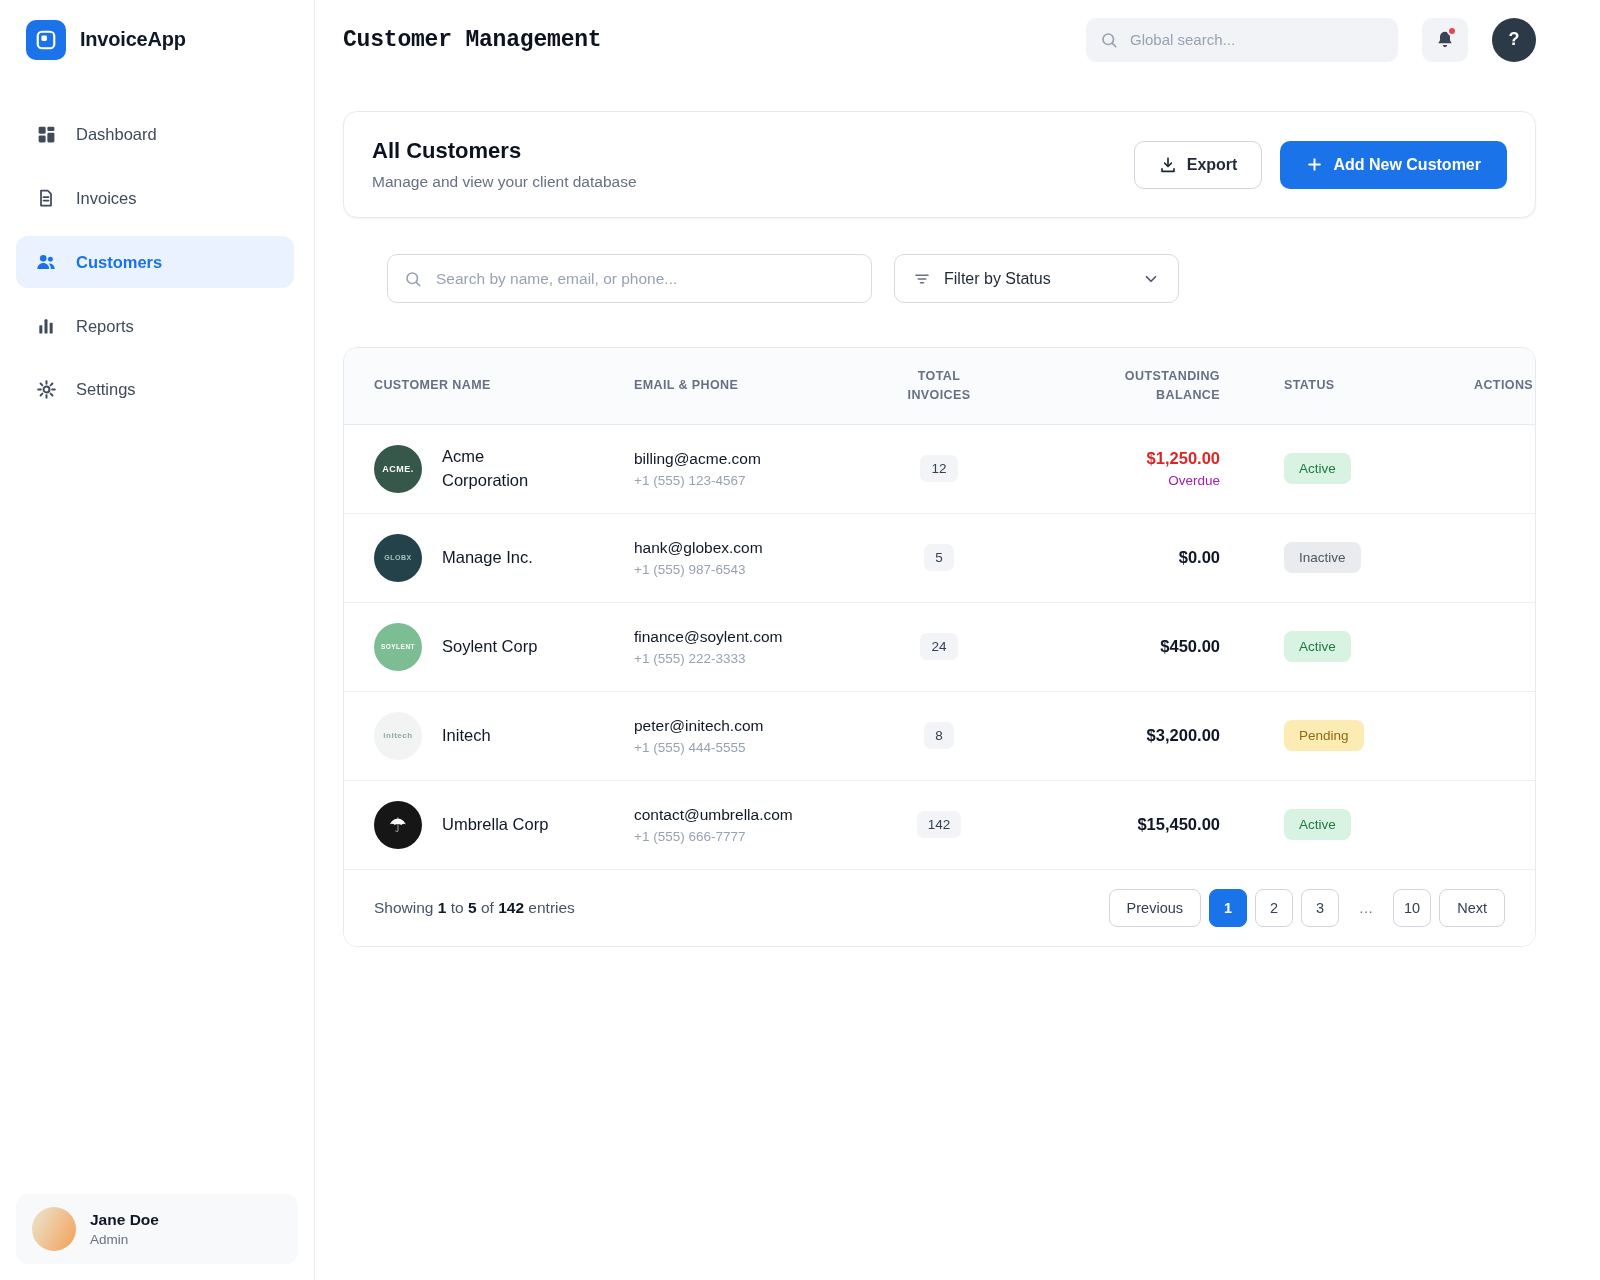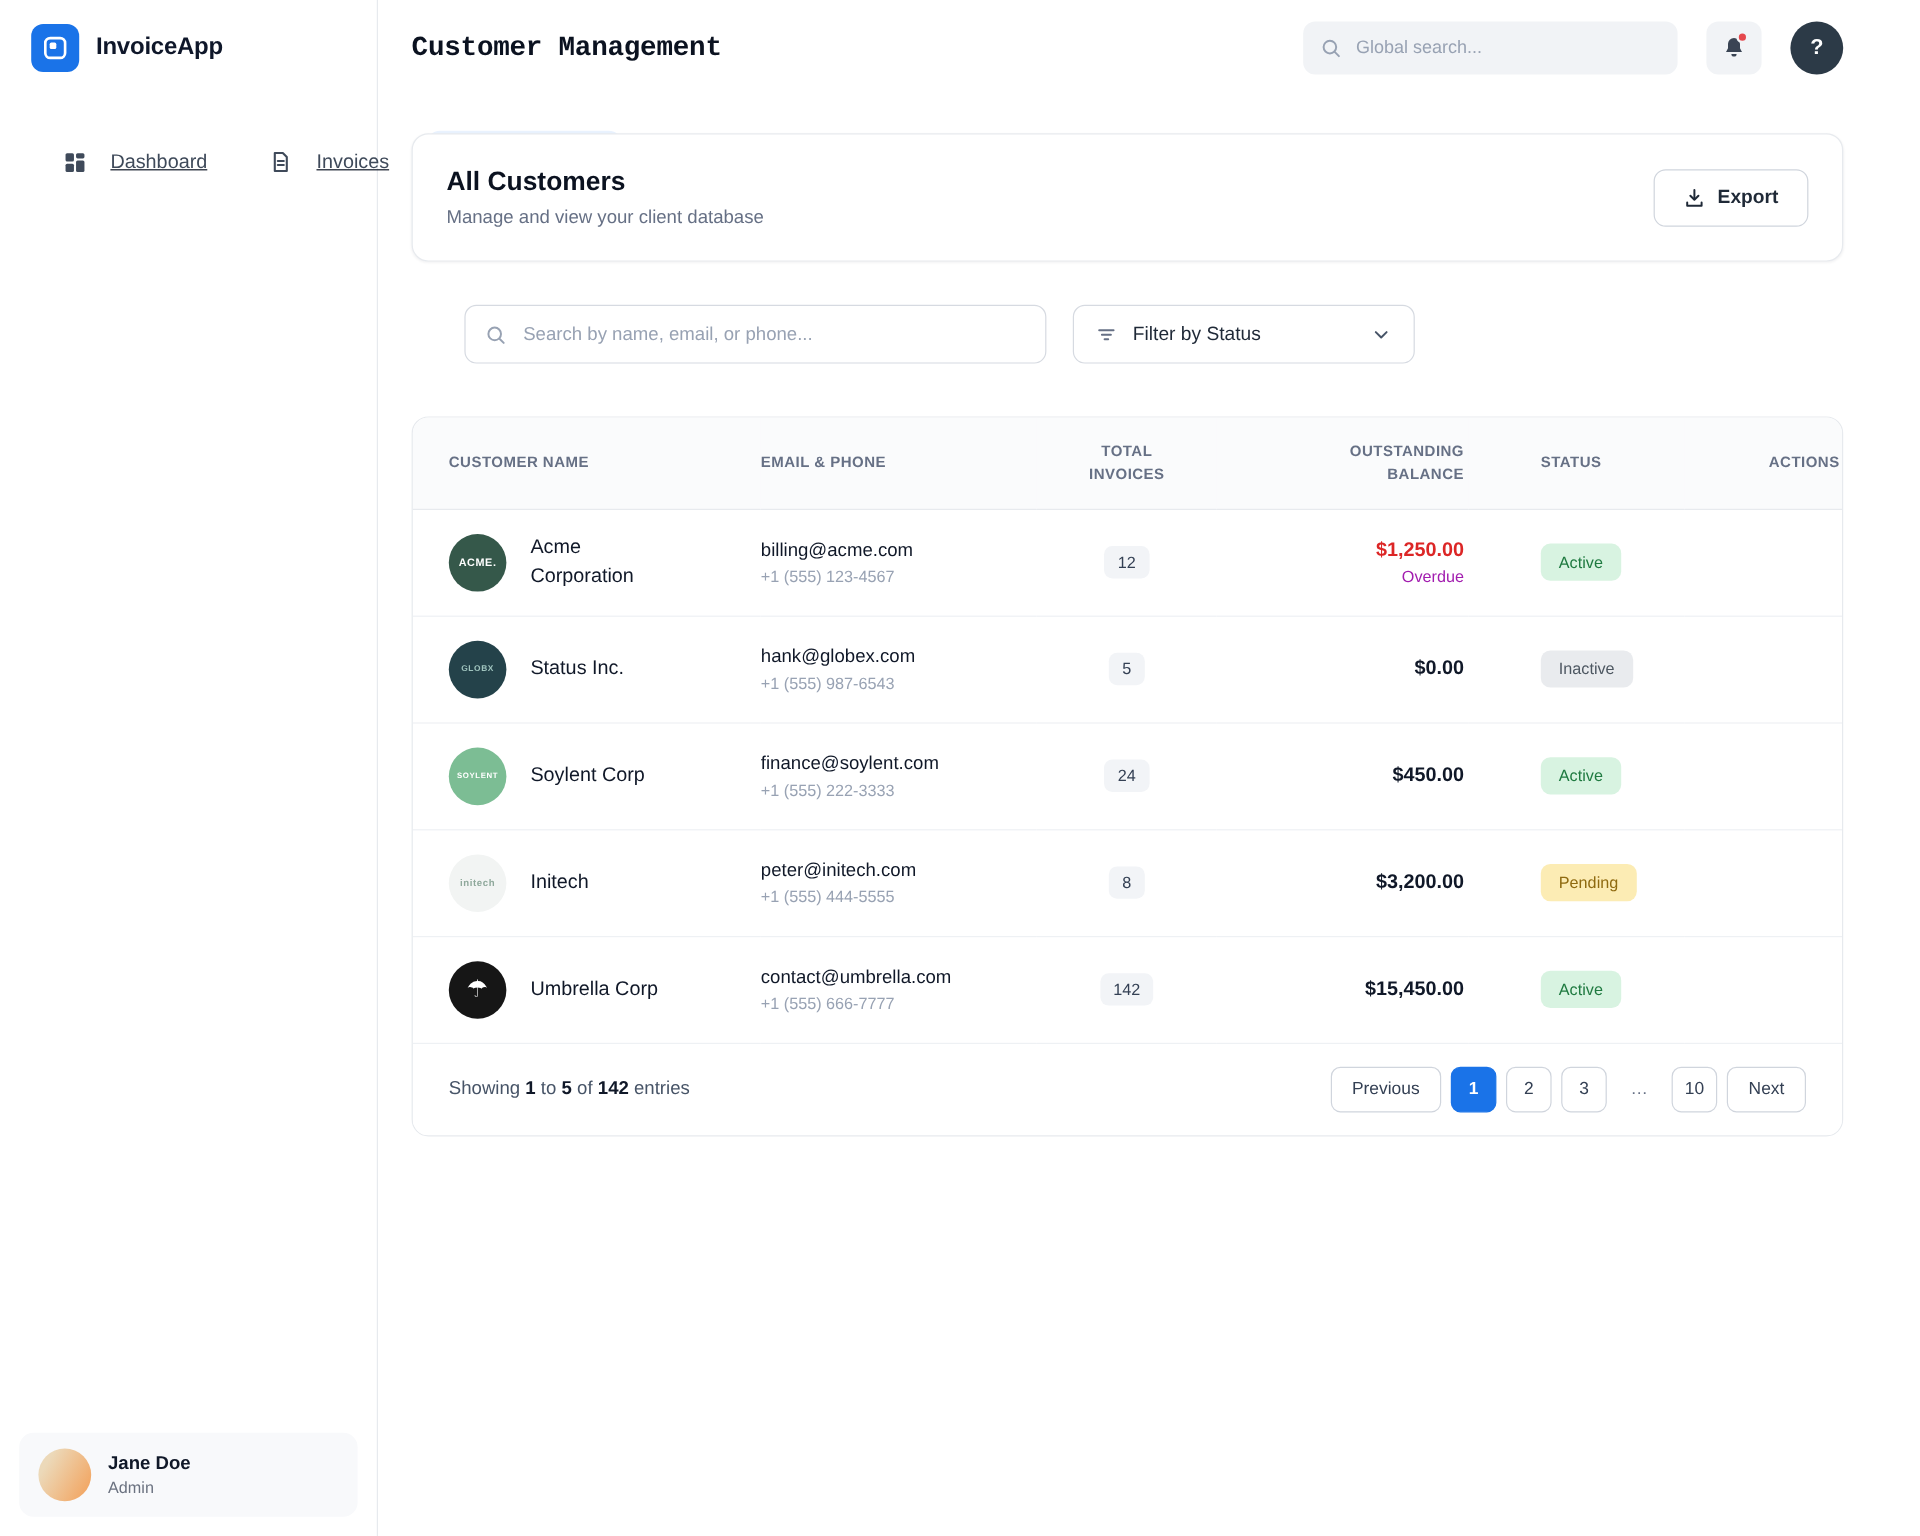--- a/index.html
+++ b/index.html
@@ -7,21 +7,21 @@
   body {
     width:1600px; height:1280px; overflow:hidden;
     display:flex; background:#ffffff; color:#111827;
     font-family:"Liberation Sans","DejaVu Sans",sans-serif;
   }
   
   .sidebar { width:315px; min-width:315px; border-right:1px solid #e7eaee; display:flex; flex-direction:column; background:#fff; }
   .logo-row { display:flex; align-items:center; gap:14px; padding:20px 26px; height:79px; }
   .logo-mark { width:40px; height:40px; border-radius:10px; background:var(--accent,#1a73e8); display:flex; align-items:center; justify-content:center; flex-shrink:0; }
   .app-name { font-size:20px; font-weight:bold; color:#0f172a; letter-spacing:-0.2px; }
-  .nav { padding:30px 20px 0 32px; display:flex; flex-direction:row; gap:13px;text-decoration:underline; }
+  .nav { padding:30px 20px 0 16px; display:flex; flex-direction:column; gap:13px; }
   .nav-item { display:flex; align-items:center; gap:18px; padding:15px 18px; border-radius:12px; font-size:16.5px; font-weight:500; color:#3f4a5a; cursor:pointer; }
   .nav-item .nav-icon { width:24px; display:flex; justify-content:center; align-items:center; }
   .nav-item.active { background:var(--accent-light,#e9f2fe); color:var(--accent,#1a73e8); font-weight:700; }
   .user-card { margin:16px; margin-top:auto; background:#f8f9fb; border-radius:12px; padding:13px 16px; display:flex; align-items:center; gap:14px; cursor:pointer; }
   .avatar { width:44px; height:44px; border-radius:50%; background:linear-gradient(120deg,#ecd9b9 20%,#f2a663 90%); flex-shrink:0; }
   .user-name { font-weight:bold; font-size:15.5px; color:#101828; }
   .user-role { font-size:13.5px; color:#6b7280; margin-top:3px; }
 
   
   main { flex:1; display:flex; flex-direction:column; overflow:hidden; }
@@ -204,20 +204,27 @@
       </div>
       <div class="toolbar-actions">
         <button class="btn btn-export">
           <svg width="18" height="18" viewBox="0 0 24 24" fill="none" stroke="currentColor" stroke-width="2.2" stroke-linecap="round" stroke-linejoin="round">
               <path d="M12 3v10"></path>
               <path d="M7.5 9.5 12 14l4.5-4.5"></path>
               <path d="M4 17v3.5h16V17"></path>
             </svg>
           <span>Export</span>
         </button>
+        <button class="btn btn-add">
+          <svg width="17" height="17" viewBox="0 0 24 24" fill="none" stroke="#ffffff" stroke-width="2.8" stroke-linecap="round">
+              <line x1="12" y1="4.5" x2="12" y2="19.5"></line>
+              <line x1="4.5" y1="12" x2="19.5" y2="12"></line>
+            </svg>
+          <span>Add New Customer</span>
+        </button>
       </div>
     </div>
 
     <div class="filter-row">
       <div class="table-search">
         <svg width="18" height="18" viewBox="0 0 24 24" fill="none" stroke="#98a2b3" stroke-width="2.2" stroke-linecap="round">
             <circle cx="11" cy="11" r="7"></circle>
             <line x1="16.6" y1="16.6" x2="21" y2="21"></line>
           </svg>
         <input type="text" placeholder="Search by name, email, or phone..." style="">
@@ -275,21 +282,21 @@
       <div class="balance-note">Overdue</div>
     </td>
     <td class="c5"><span class="status-badge st-active">Active</span></td>
     <td class="c6"></td>
   </tr>
 
   <tr>
     <td class="c1">
       <div class="customer-cell">
         <div class="logo-circle" style="background: rgb(36, 66, 74); color: rgb(159, 195, 189); font-size: 7px;">GLOBX</div>
-        <div class="customer-name">Status Inc.</div>
+        <div class="customer-name">Manage Inc.</div>
       </div>
     </td>
     <td class="c2">
       <div class="email">hank@globex.com</div>
       <div class="phone">+1 (555) 987-6543</div>
     </td>
     <td class="c3"><span class="count-pill">5</span></td>
     <td class="c4">
       <div class="balance">$0.00</div>
 

